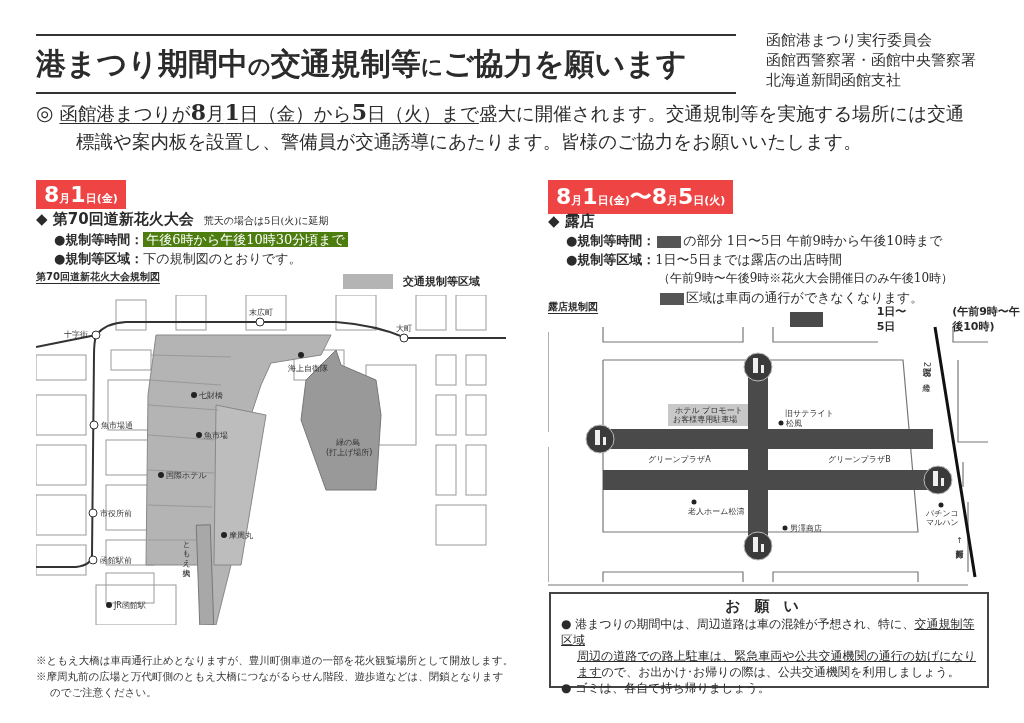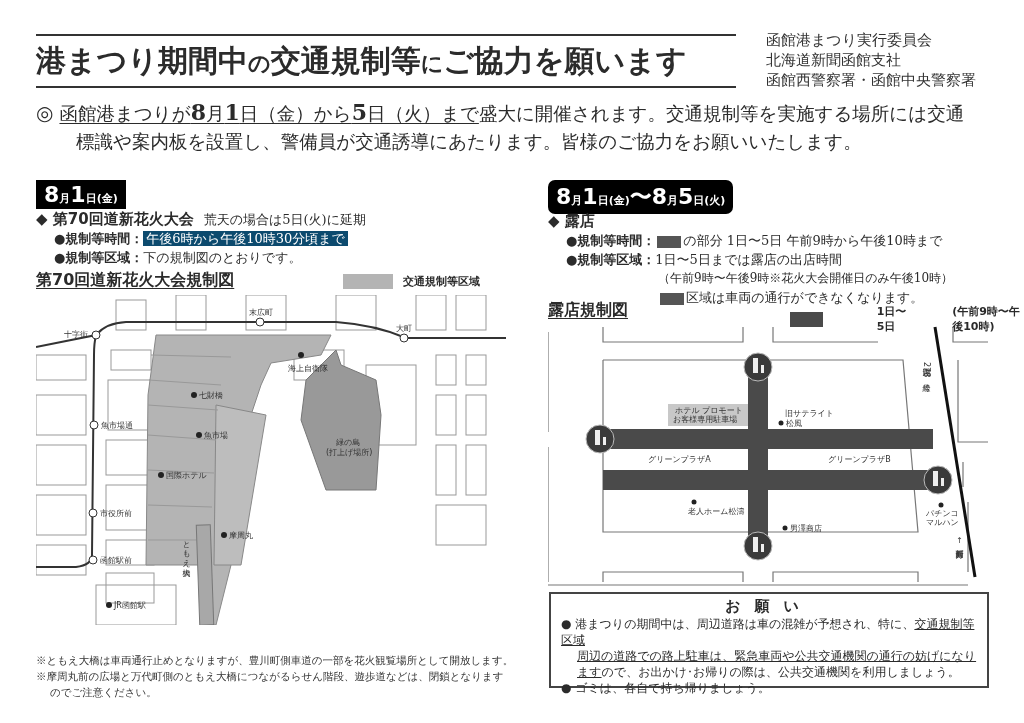--- a/index.html
+++ b/index.html
@@ -1,46 +1,46 @@
 <!DOCTYPE html>
 <html><head>
 <meta charset="utf-8">
 <style>
   * { box-sizing: border-box; margin: 0; padding: 0; }
   html, body { width: 1024px; height: 723px; background: #ffffff; overflow: hidden; }
   body { position: relative; font-family: "DejaVu Sans", "Liberation Sans", sans-serif; color: #2b2b2b; }
   .serif { font-family: "DejaVu Serif", "Liberation Serif", serif; }
 
   
-  .title-box { position: absolute; left: 36px; top: 34px; width: 700px; height: 54px;
+  .title-box { position: absolute; left: 36px; top: 34px; width: 700px; height: 60px;
     border-top: 2px solid #333; border-bottom: 2px solid #333; display: flex; align-items: center; }
   .title-box .t { font-size: 30px; font-weight: bold; letter-spacing: 0px; color: #2b2b2b; white-space: nowrap; }
   .title-box .t small { font-size: 22px; }
   .orgs { position: absolute; left: 766px; top: 30px; font-size: 15px; line-height: 20px; color: #333; }
 
   .intro { position: absolute; left: 36px; top: 98px; width: 960px; font-size: 18.5px; line-height: 28px; color: #2b2b2b; }
   .intro .circ { font-size: 20px; margin-right: 6px; }
   .intro .u { text-decoration: underline; text-underline-offset: 3px; }
   .intro b { font-size: 22px; }
   .intro .l2 { padding-left: 40px; display: block; }
 
   
-  .badge { position: absolute; background: #000000; color: #fff; font-weight: bold; padding: 2px 8px; white-space: nowrap; }
+  .badge { position: absolute; background: #ef4444; color: #fff; font-weight: bold; padding: 2px 8px; white-space: nowrap; }
   .badge .big { font-size: 22px; }
   .badge .sm { font-size: 11px; }
 
   .sec { position: absolute; font-size: 13px; line-height: 19px; color: #2b2b2b; }
   .sec .h { font-size: 15px; font-weight: bold; }
-  .sec .note { font-size: 13px; margin-left: 10px; font-weight: normal; }
+  .sec .note { font-size: 10px; margin-left: 10px; font-weight: normal; }
   .sec .row { padding-left: 18px; white-space: nowrap; }
   .sec .row b { font-weight: bold; }
-  .sec .hl { background: #0c4a6e; color: #fff; padding: 0 3px; }
+  .sec .hl { background: #4d7c0f; color: #fff; padding: 0 3px; }
   .swatch-inline { display: inline-block; width: 24px; height: 12px; background: #555; vertical-align: middle; margin: 0 2px; }
 
-  .map-title { position: absolute; font-size: 16px; font-weight: bold; text-decoration: underline; text-underline-offset: 3px; }
+  .map-title { position: absolute; font-size: 10px; font-weight: bold; text-decoration: underline; text-underline-offset: 3px; }
   .legend { position: absolute; display: flex; align-items: center; font-size: 11px; font-weight: bold; }
   .legend .sw { width: 50px; height: 15px; margin-right: 10px; }
 
   .map { position: absolute; }
   .maplabel { font-size: 8px; fill: #333; }
 
   .footnotes { position: absolute; left: 36px; top: 630px; font-size: 10.5px; line-height: 16px; color: #333; margin-top: 22px; }
   .footnotes .ind { padding-left: 14px; display: block; }
 
   .request { position: absolute; left: 549px; top: 592px; width: 440px; height: 96px; border: 2px solid #444; padding: 4px 10px; font-size: 12px; line-height: 16px; color: #2b2b2b; }
@@ -51,22 +51,22 @@
 </head>
 <body>
 
 <div class="title-box">
   <span class="t">
     <span>港まつり期間中</span><small>の</small><span>交通規制等</span><small>に</small><span>ご協力を願います</span>
   </span>
 </div>
 <div class="orgs serif">
   <div>函館港まつり実行委員会</div>
+  <div>函館西警察署・函館中央警察署</div>
   <div>北海道新聞函館支社</div>
-  <div>函館西警察署・函館中央警察署</div>
 </div>
 
 <div class="intro serif">
   <span class="circ">◎</span><span class="u"><span>函館港まつりが</span><b>8</b><span>月</span><b>1</b><span>日（金）から</span><b>5</b><span>日（火）まで</span></span><span>盛大に開催されます。交通規制等を実施する場所には交通</span>
   <span class="l2">標識や案内板を設置し、警備員が交通誘導にあたります。皆様のご協力をお願いいたします。</span>
 </div>
 
 <div class="badge" style="left:36px; top:180px;">
   <span class="big">8</span><span class="sm">月</span><span class="big">1</span><span class="sm">日(金)</span>
 </div>
@@ -165,21 +165,21 @@
   <text class="maplabel" x="300" y="150">緑の島</text>
   <text class="maplabel" x="290" y="160">(打上げ場所)</text>
 </svg>
 
 <div class="footnotes serif">
   <div>※ともえ大橋は車両通行止めとなりますが、豊川町側車道の一部を花火観覧場所として開放します。</div>
   <div>※摩周丸前の広場と万代町側のともえ大橋につながるらせん階段、遊歩道などは、閉鎖となります</div>
   <span class="ind">のでご注意ください。</span>
 </div>
 
-<div class="badge" style="left:548px; top:180px;border-radius:7px;">
+<div class="badge" style="left:548px; top:180px;">
   <span class="big">8</span><span class="sm">月</span><span class="big">1</span><span class="sm">日(金)</span><span class="big">〜</span><span class="big">8</span><span class="sm">月</span><span class="big">5</span><span class="sm">日(火)</span>
 </div>
 
 <div class="sec" style="left:548px; top:212px;">
   <div><span class="h">◆ </span><span class="h">露店</span></div>
   <div class="row"><b>●規制等時間：</b><span class="swatch-inline"></span><span class="serif">の部分 1日〜5日 午前9時から午後10時まで</span></div>
   <div class="row"><b>●規制等区域：</b><span class="serif">1日〜5日までは露店の出店時間</span></div>
   <div class="row serif" style="padding-left:110px; font-size:12px;">（午前9時〜午後9時※花火大会開催日のみ午後10時）</div>
   <div class="row serif" style="padding-left:110px;"><span class="swatch-inline"></span><span>区域は車両の通行ができなくなります。</span></div>
 </div>

